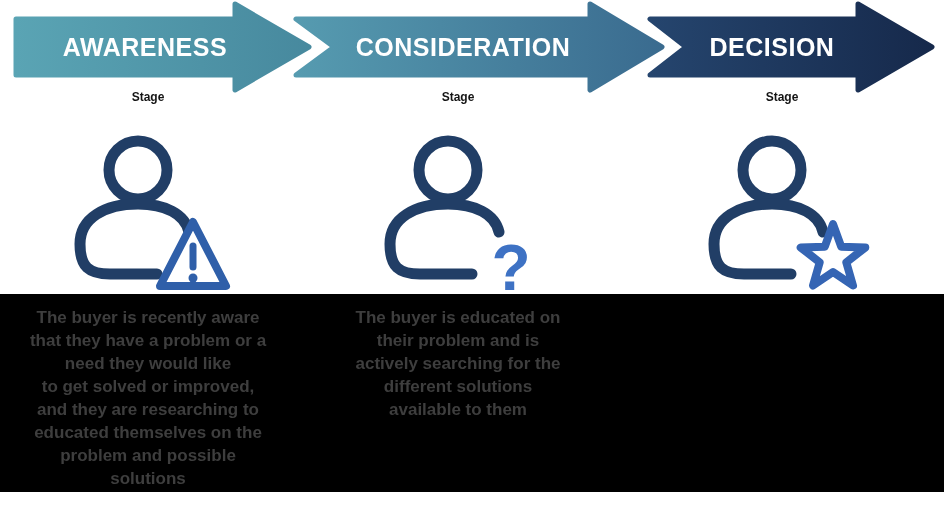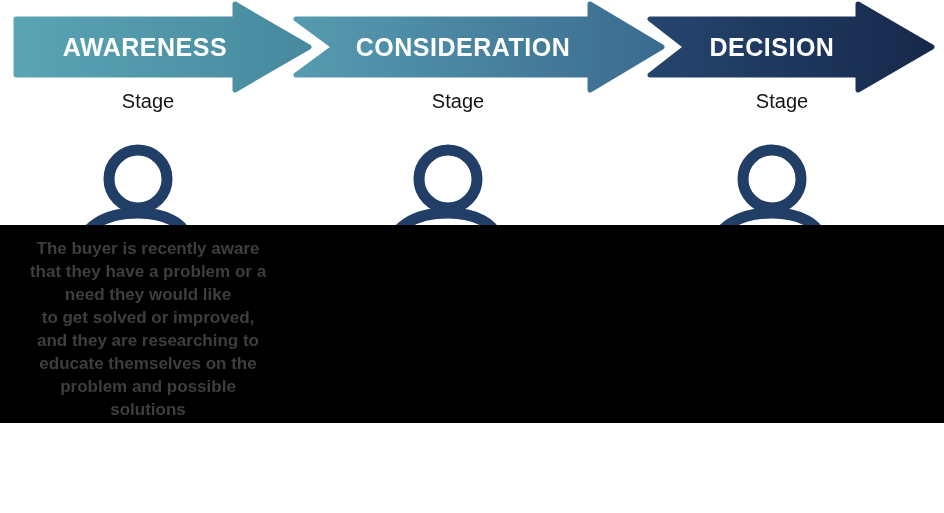--- a/index.html
+++ b/index.html
@@ -1,40 +1,40 @@
 <!DOCTYPE html>
 <html><head>
 <meta charset="utf-8">
 <style>
   html,body{margin:0;padding:0;background:#fff;}
   .canvas{
     position:relative;
-    width:944px;height:423px;
+    width:944px;height:492px;
     overflow:hidden;
     background:#ffffff;
     font-family:"Liberation Sans", sans-serif;
   }
   .arrows{display:block;}
   .arrow-label{
     font-family:"Liberation Sans", sans-serif;
     font-weight:700;
     font-size:25px;
     letter-spacing:0.5px;
     fill:#ffffff;
   }
   .cols{
     display:grid;
     grid-template-columns:296px 324px 324px;
     width:944px;
   }
   .stage-row{margin-top:-4px;}
   .stage-cell{
     text-align:center;
-    font-size:20px;
-    font-weight:400;
+    font-size:12px;
+    font-weight:700;
     color:#141414;
   }
   .icon-row{margin-top:30px;}
   .icon-cell{display:flex;justify-content:center;align-items:flex-start;}
   .qmark{
     font-family:"Liberation Sans", sans-serif;
     font-weight:700;
     font-size:64px;
   }
   .desc-band{
@@ -123,20 +123,27 @@
   </div>
 
   <div class="desc-band">
     <div class="cols">
       <div class="desc-cell">
         <p class="desc-text">The buyer is recently aware
 that they have a problem or a
 need they would like
 to get solved or improved,
 and they are researching to
-educate themselves on the
+educated themselves on the
 problem and possible
 solutions</p>
+      </div>
+      <div class="desc-cell">
+        <p class="desc-text">The buyer is educated on
+their problem and is
+actively searching for the
+different solutions
+available to them</p>
       </div>
     </div>
   </div>
 
 </div>
 
 </body></html>

